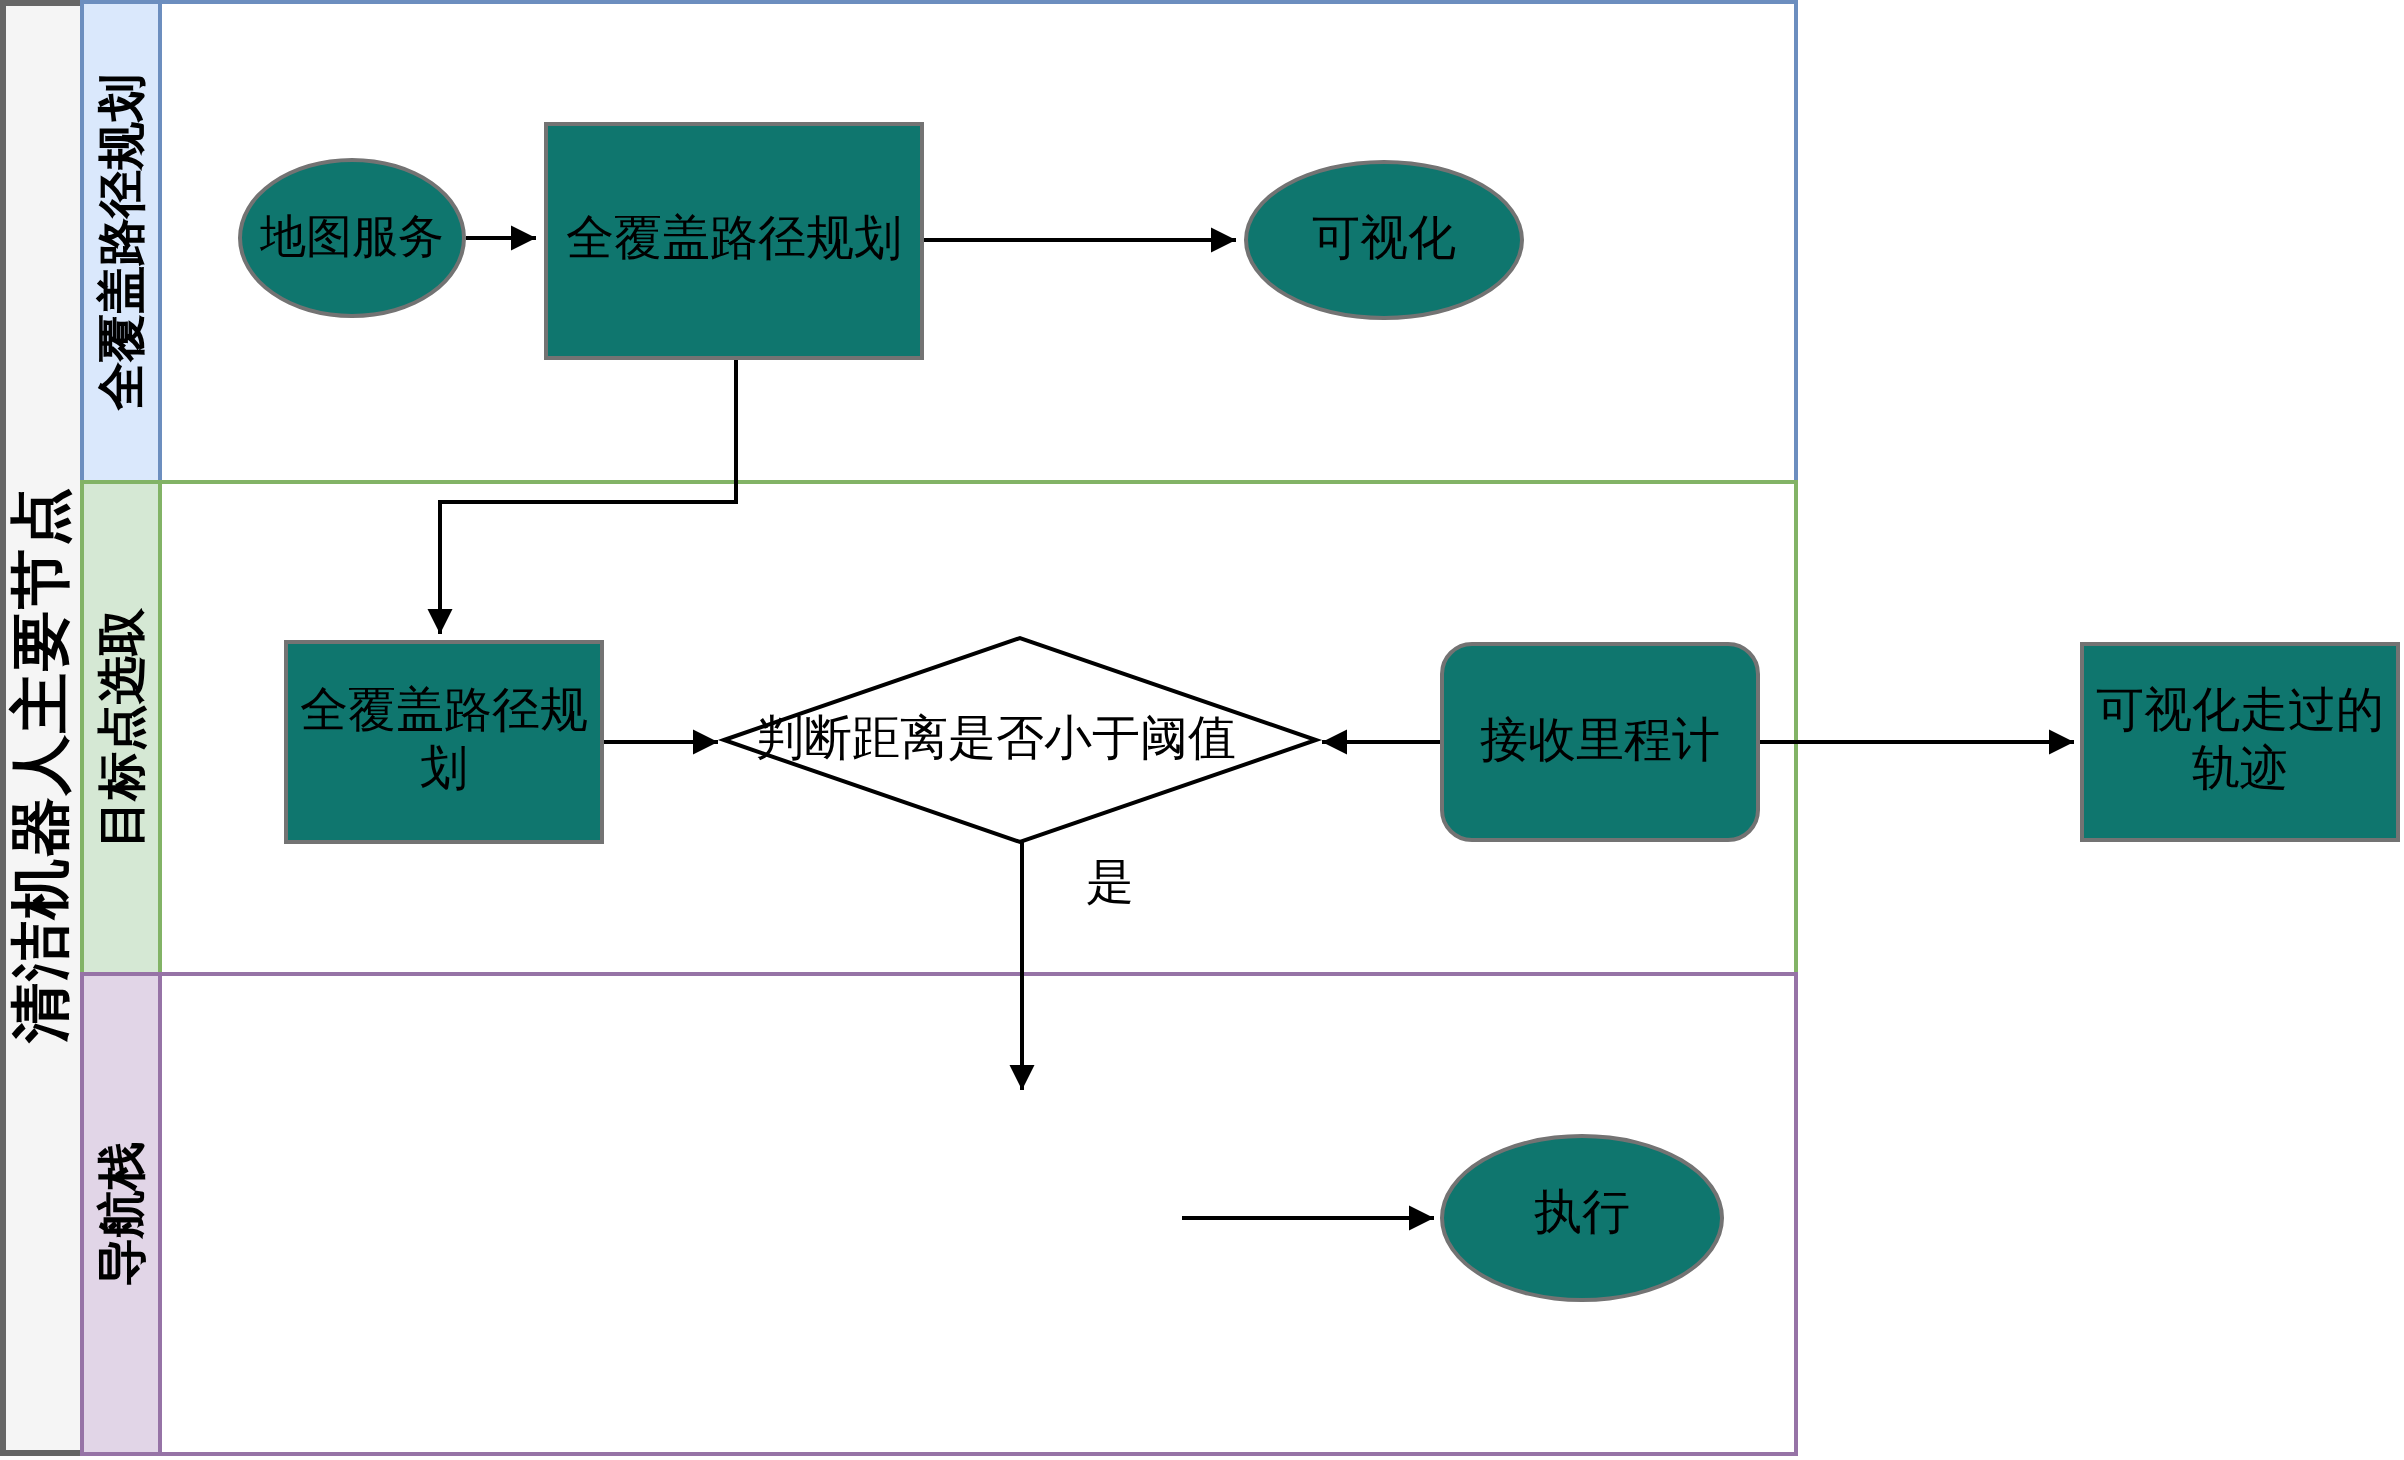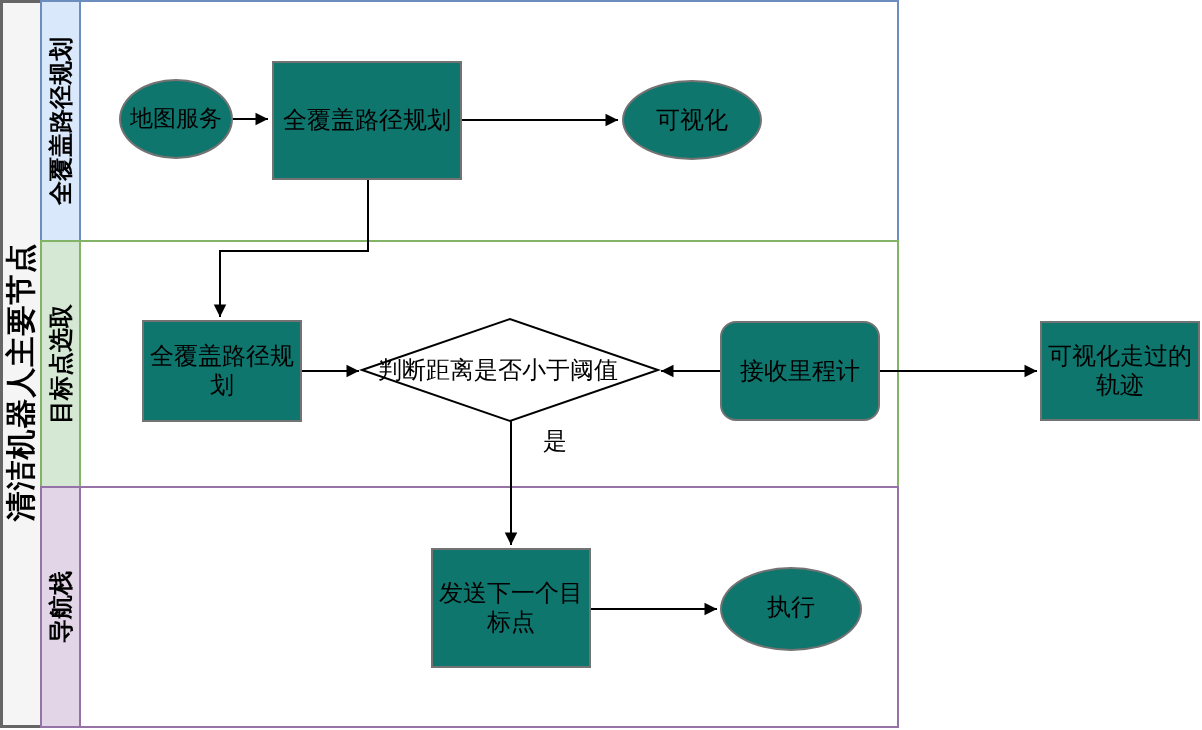--- a/index.html
+++ b/index.html
@@ -102,22 +102,19 @@
   </div>
   <div class="node plain n-check">
     <span>判断距离是否小于阈值</span>
   </div>
   <div class="node n-odometry">
     <span>接收里程计</span>
   </div>
   <div class="node n-trajectory">
     <span>可视化走过的轨迹</span>
   </div>
-  <div class="node n-sendgoal">
-    <span>发送下一个目标点</span>
-  </div>
   <div class="node ellipse n-execute">
     <span>执行</span>
   </div>
 
   <div class="edge-label-yes">是</div>
 
 </div>
 
 </body></html>

